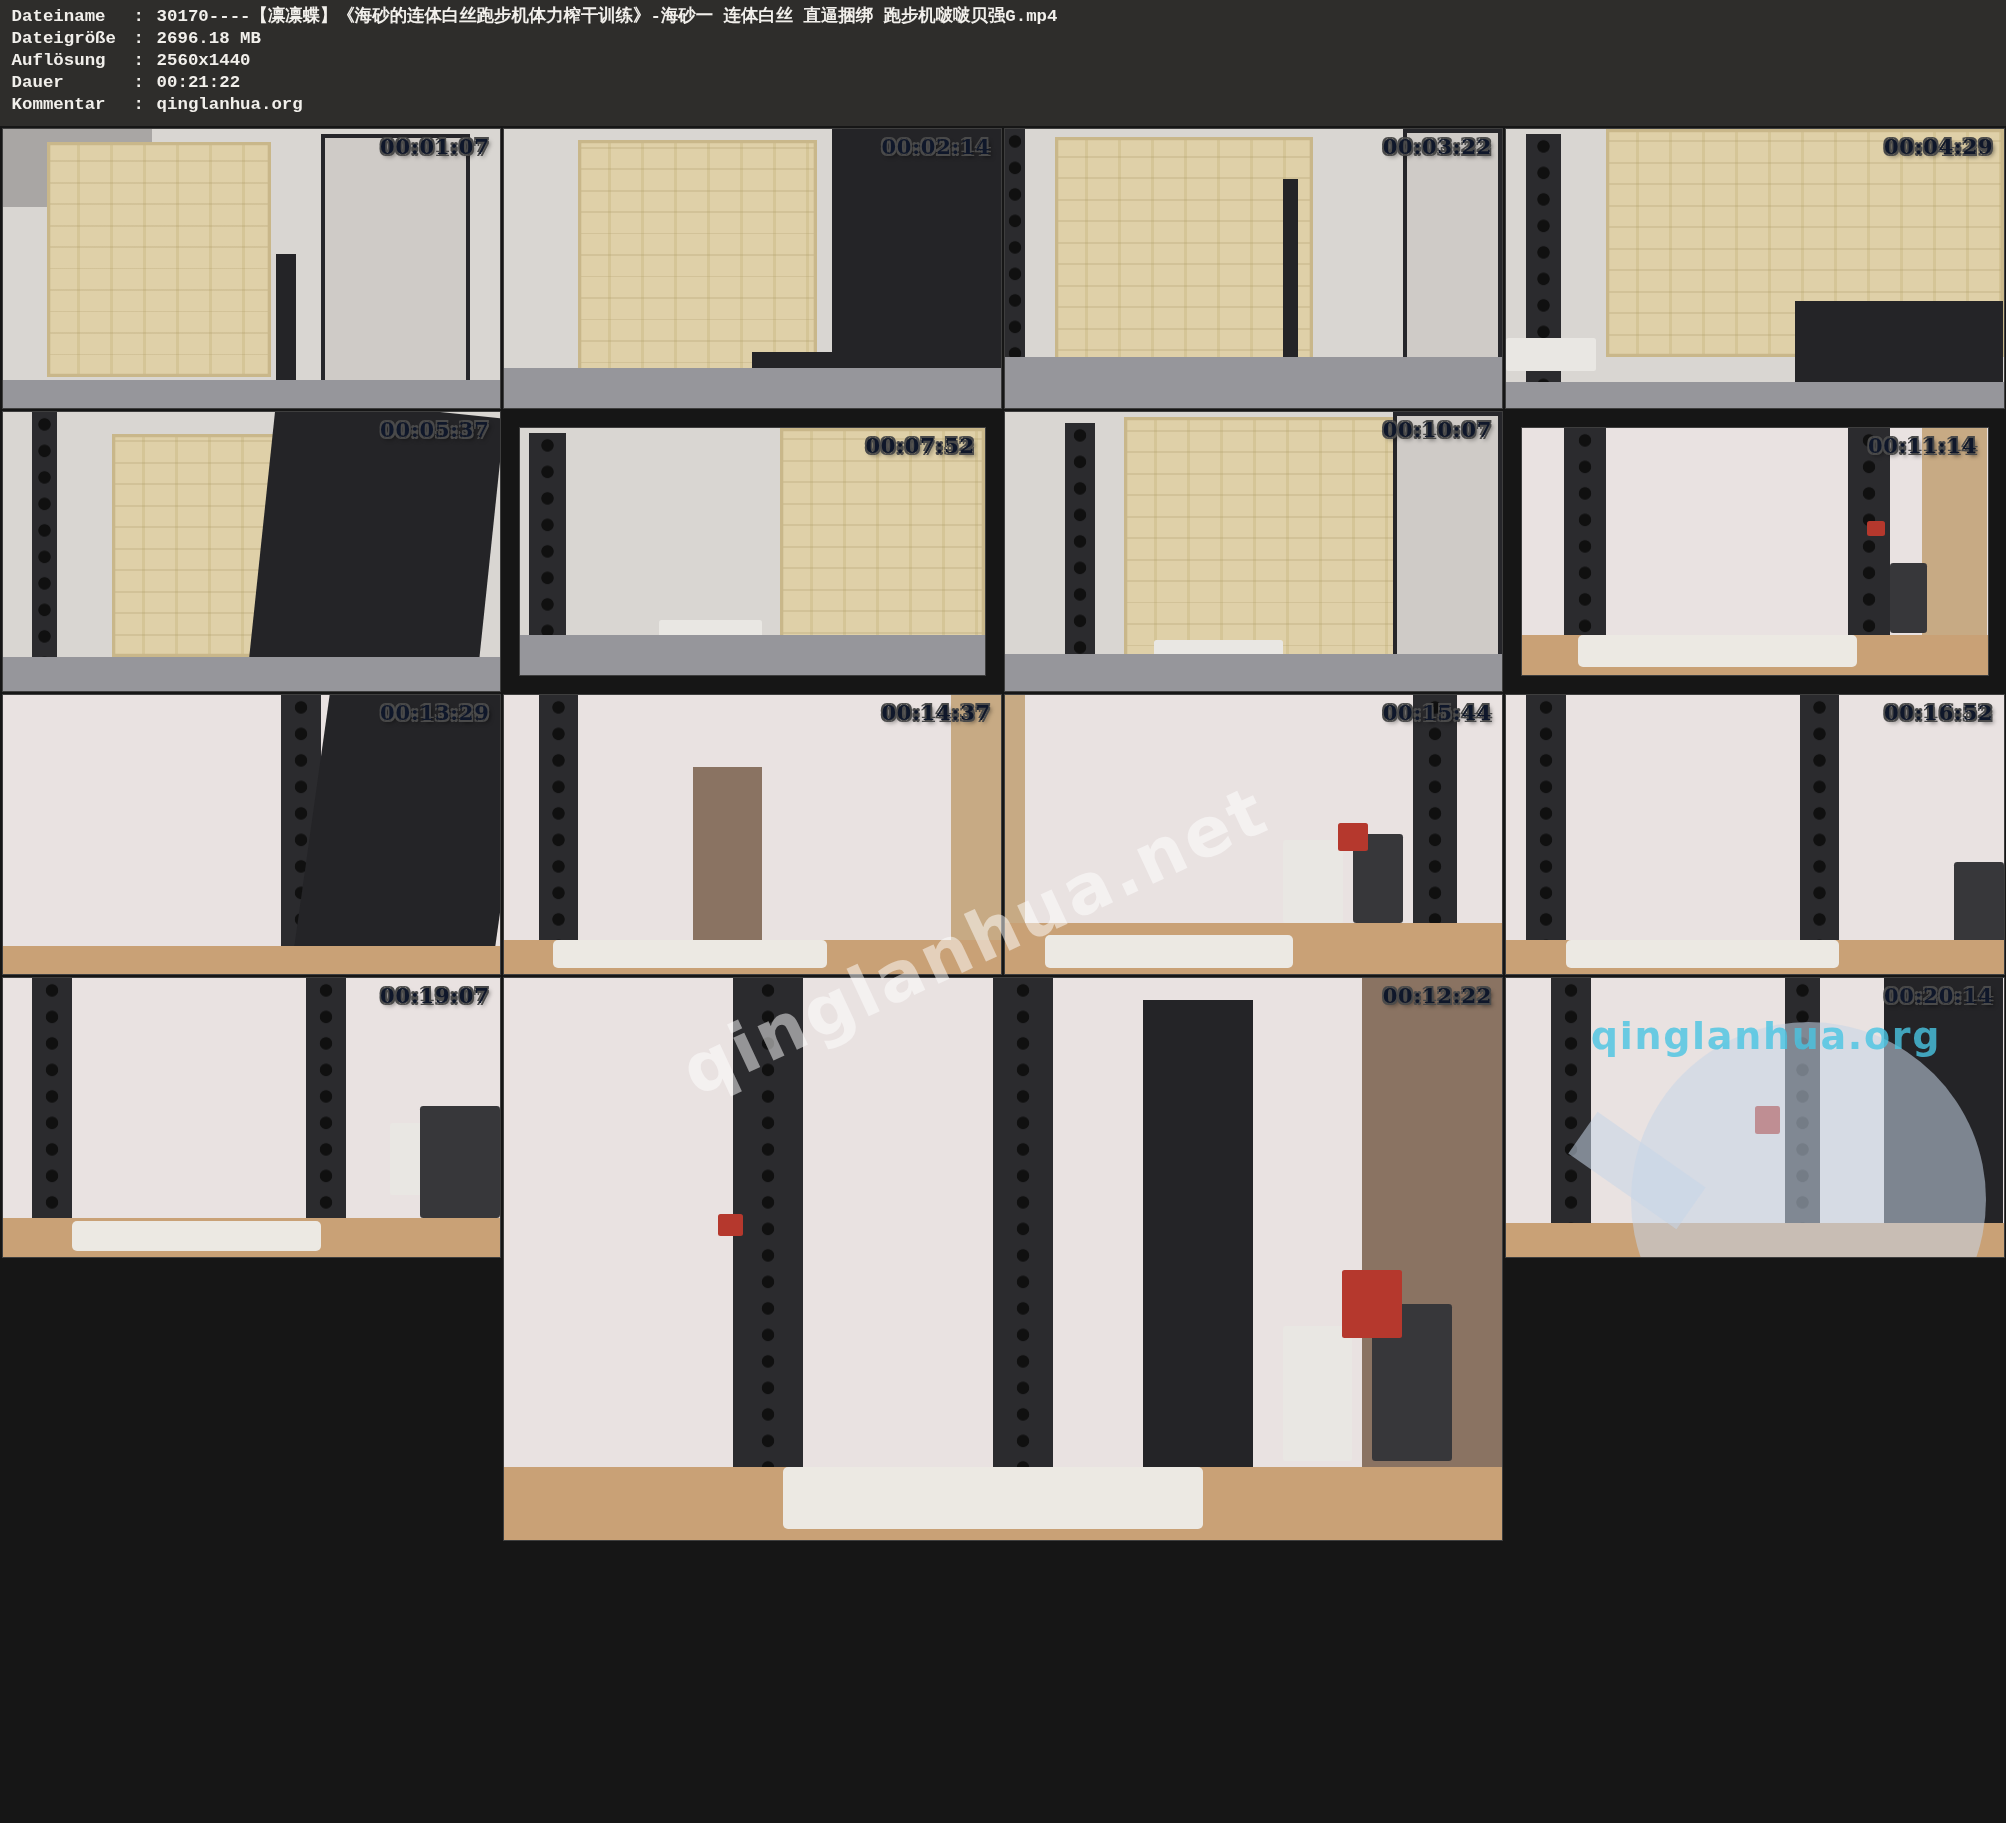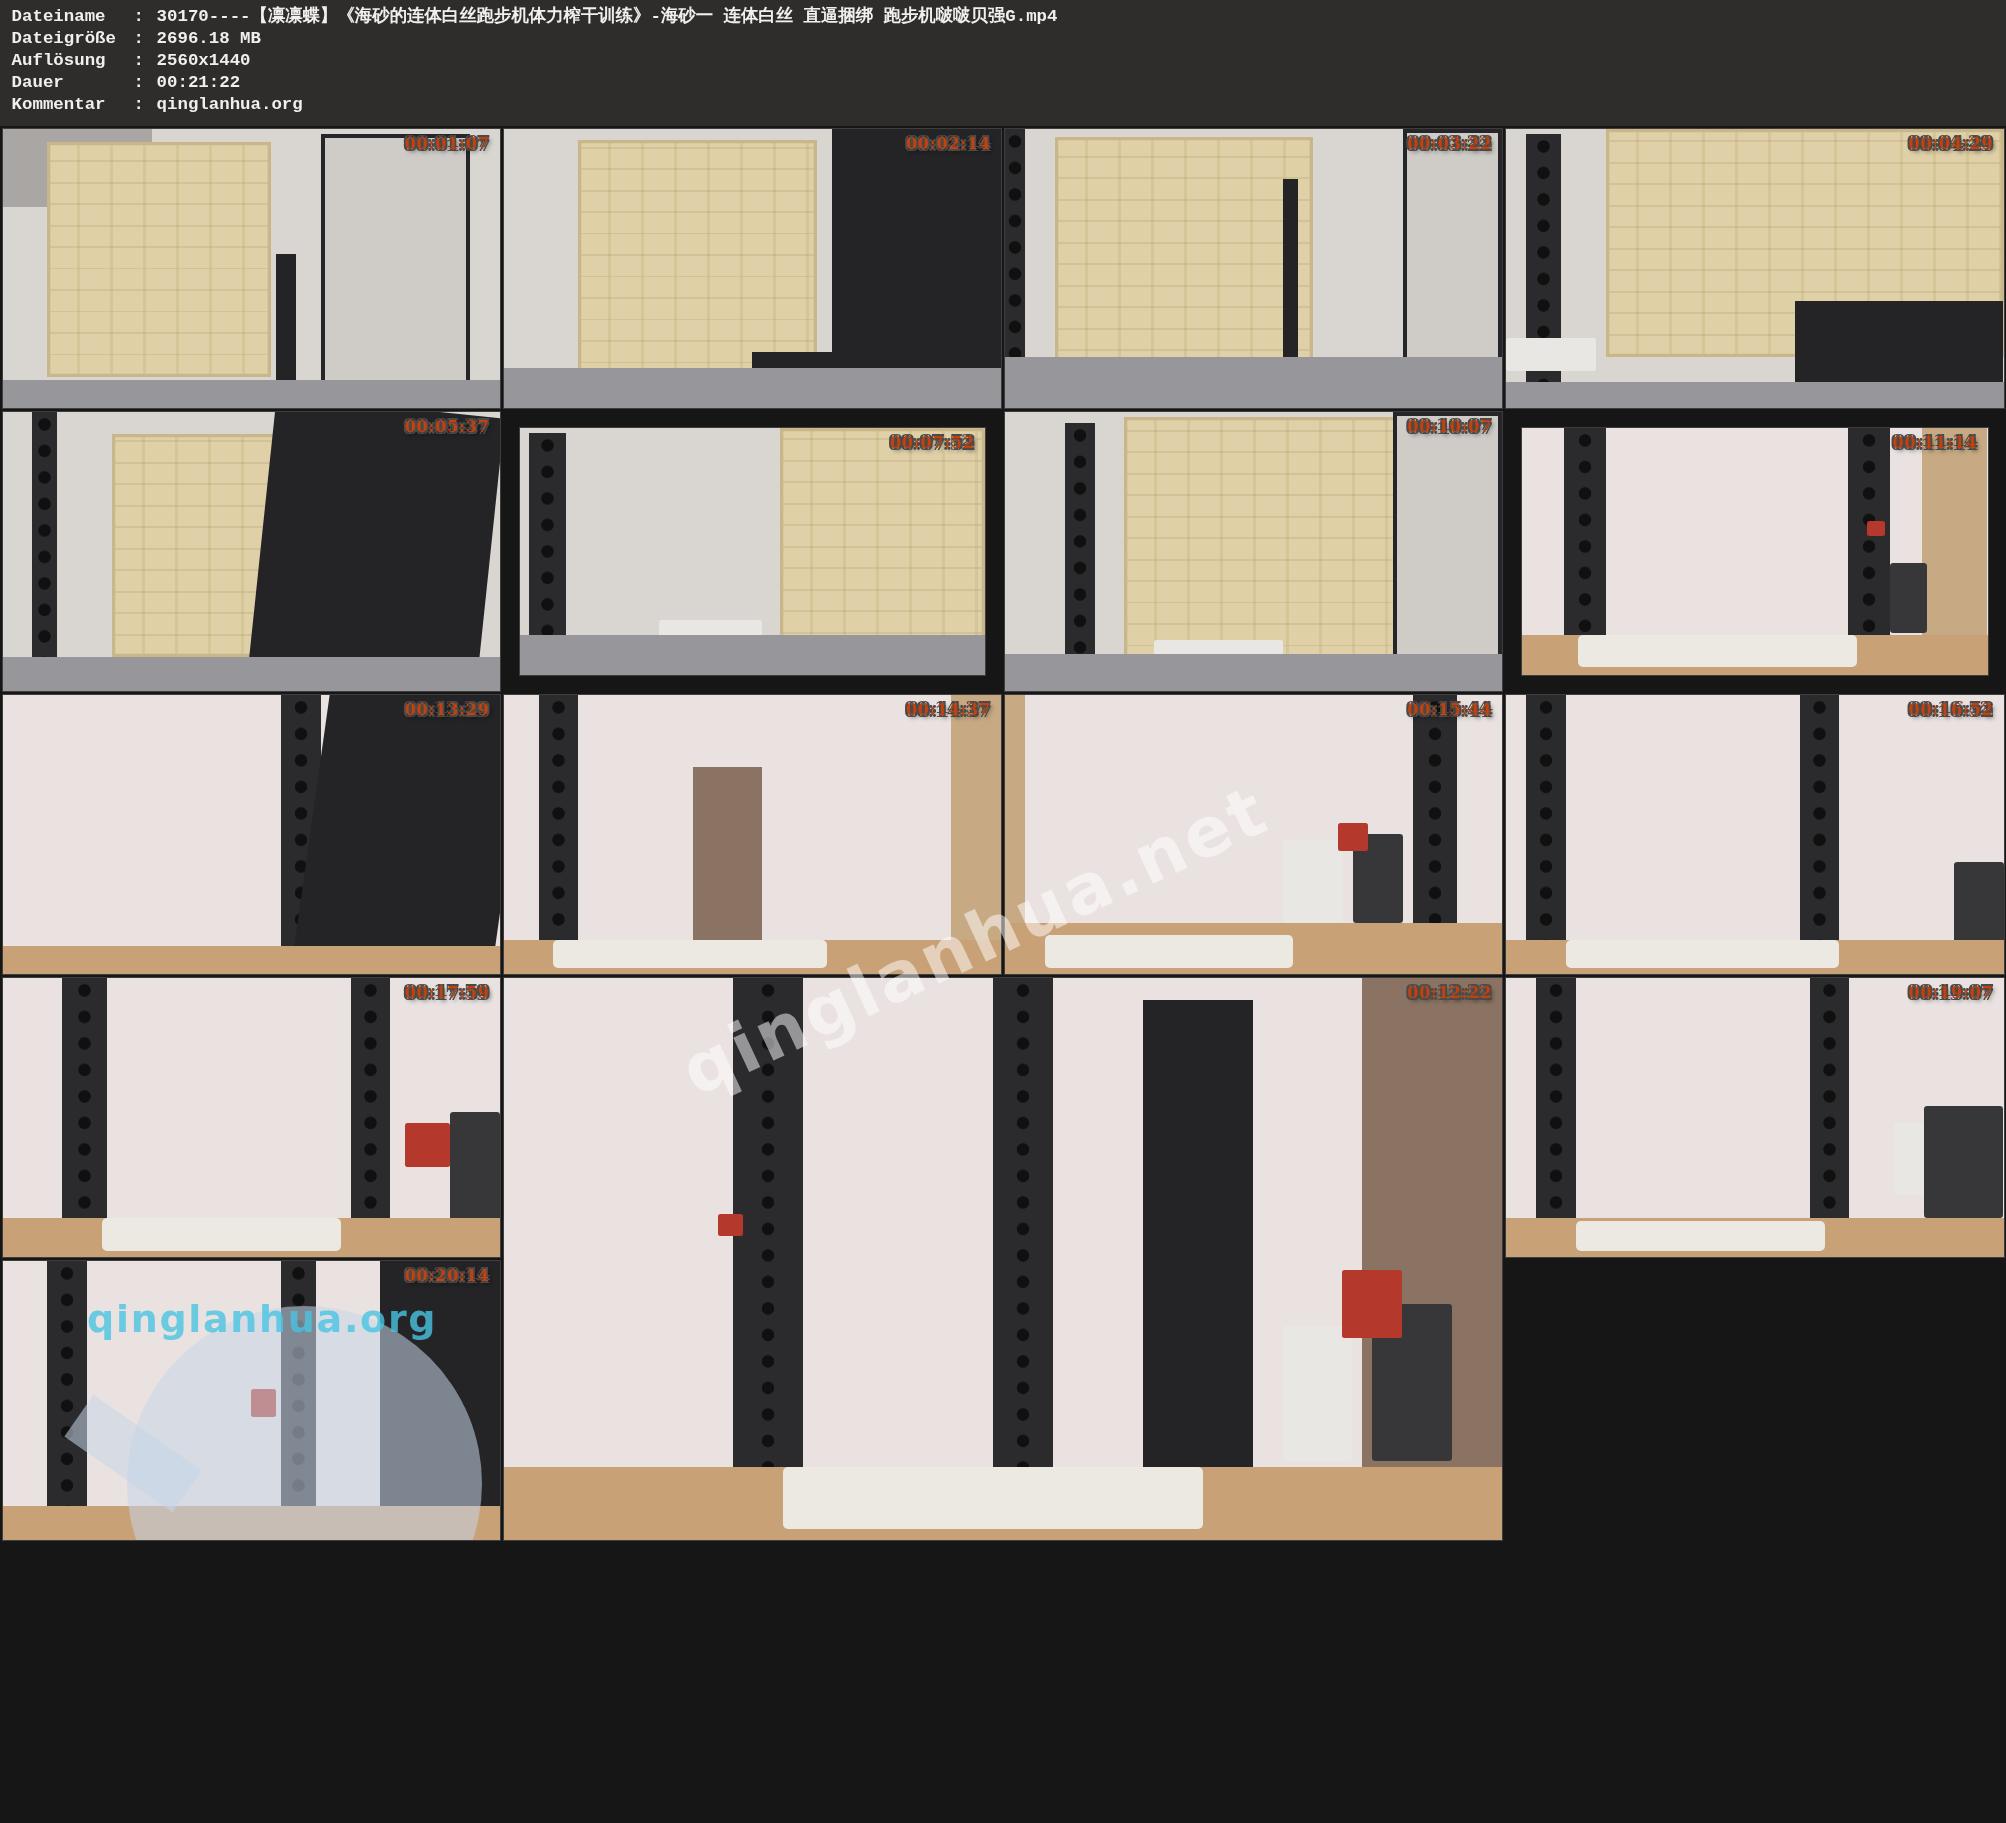--- a/index.html
+++ b/index.html
@@ -47,22 +47,22 @@
   }
   .w-gray { background:#D9D6D2; }
   .w-gray2 { background:#DCD9D5; }
   .w-pink { background:#E9E2E1; }
   .f-big1 { grid-column:2/4; grid-row:2/4; }
   .f-big2 { grid-column:2/4; grid-row:4/6; }
 
   .ts {
     position:absolute; top:5px; right:10px; z-index:6;
     font-family:"DejaVu Serif", serif;
-    font-weight:bold; font-size:16px; letter-spacing:0.8px;
-    color:#c2410c;
+    font-weight:bold; font-size:21px; letter-spacing:0.8px;
+    color:#0f172a;
     text-shadow:-1.7px -1.7px 0 #4A4A4A, 1.7px -1.7px 0 #4A4A4A,
                 -1.7px 1.7px 0 #4A4A4A, 1.7px 1.7px 0 #4A4A4A,
                 2.5px 2.5px 4.1px rgba(0,0,0,0.55);
     text-align:right;
   }
 
   
   .shape { position:absolute; }
   .floor-gray { left:0; right:0; bottom:0; background:#96969B; }
   .floor-wood { left:0; right:0; bottom:0; background:#C9A176; }
@@ -263,29 +263,20 @@
   <figure class="frame w-pink" style="margin:0">
     <i class="shape pillar" style="left:4%;top:0;width:8%;height:100%"></i>
     <i class="shape pillar" style="left:59%;top:0;width:8%;height:100%"></i>
     <i class="shape bin" style="left:90%;top:60%;width:10%;height:34%"></i>
     <i class="shape redbit" style="left:82%;top:88%;width:8%;height:10%"></i>
     <i class="shape floor-wood" style="height:12%"></i>
     <i class="shape mat" style="left:12%;top:88%;width:55%;height:10%"></i>
     <figcaption class="ts">00:16:52</figcaption>
   </figure>
 
-  <figure class="frame w-pink" style="margin:0">
-    <i class="shape pillar" style="left:12%;top:0;width:9%;height:100%"></i>
-    <i class="shape pillar" style="left:70%;top:0;width:8%;height:100%"></i>
-    <i class="shape redbit" style="left:81%;top:52%;width:9%;height:16%"></i>
-    <i class="shape bin" style="left:90%;top:48%;width:10%;height:40%"></i>
-    <i class="shape floor-wood" style="height:14%"></i>
-    <i class="shape mat" style="left:20%;top:86%;width:48%;height:12%"></i>
-    <figcaption class="ts">00:17:59</figcaption>
-  </figure>
 
   <figure class="frame w-pink" style="margin:0">
     <i class="shape pillar" style="left:6%;top:0;width:8%;height:100%"></i>
     <i class="shape pillar" style="left:61%;top:0;width:8%;height:100%"></i>
     <i class="shape whitebit" style="left:78%;top:52%;width:7%;height:26%"></i>
     <i class="shape bin" style="left:84%;top:46%;width:16%;height:40%"></i>
     <i class="shape floor-wood" style="height:14%"></i>
     <i class="shape mat" style="left:14%;top:87%;width:50%;height:11%"></i>
     <figcaption class="ts">00:19:07</figcaption>
   </figure>

